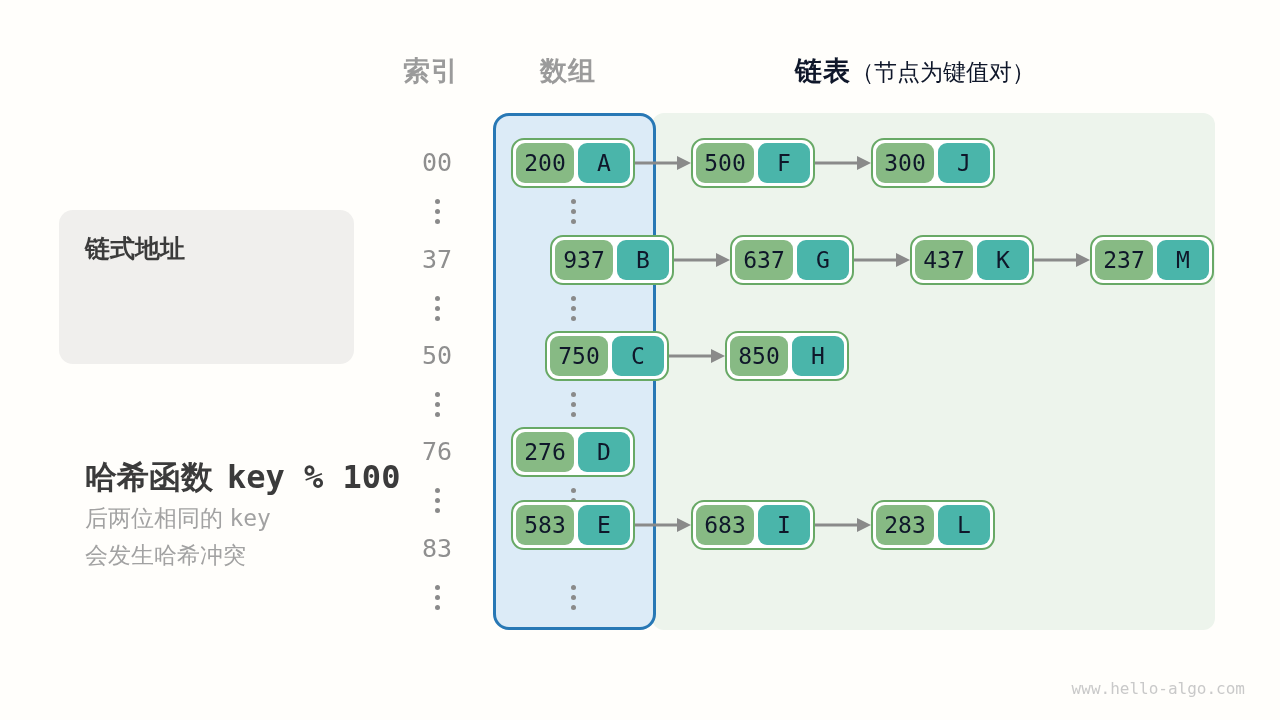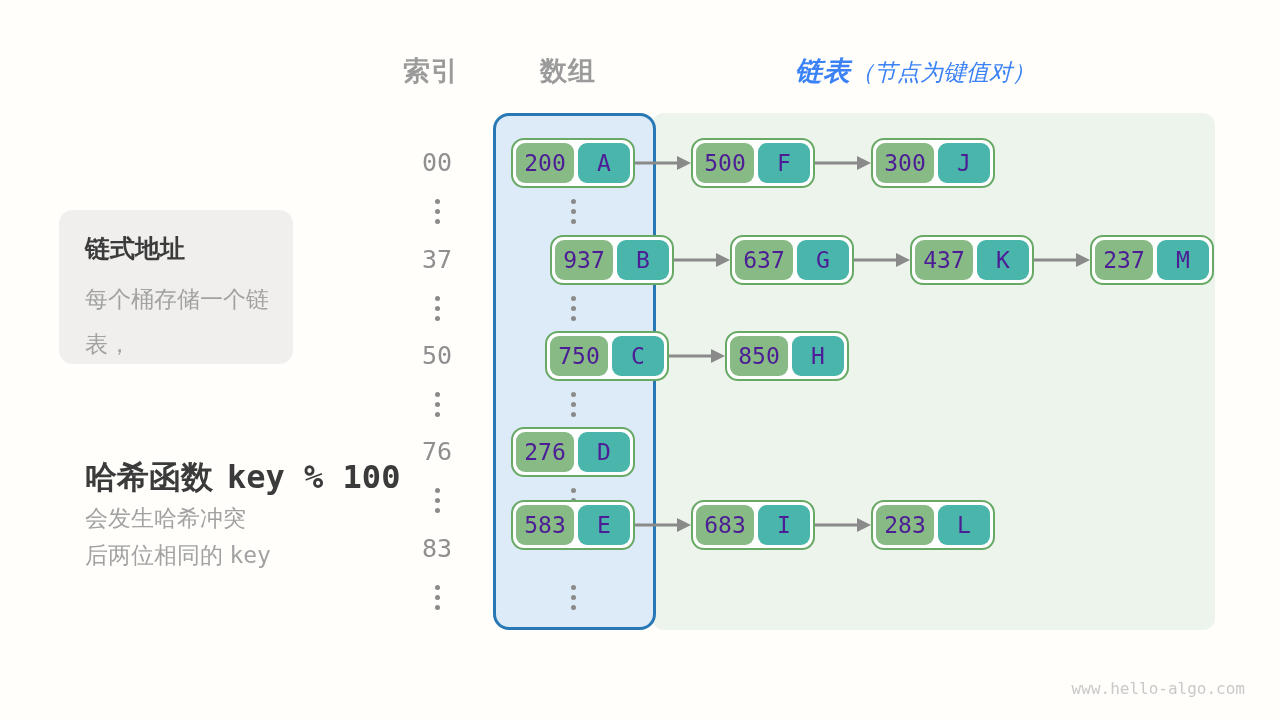--- a/index.html
+++ b/index.html
@@ -10,21 +10,21 @@
     overflow:hidden;
   }
   #stage { position:relative; width:1280px; height:720px; }
 
   
   .hdr {
     position:absolute; top:53px;
     font-weight:700; font-size:27px; color:#9b9b9b;
     letter-spacing:1px; white-space:nowrap;
   }
-  .hdr.green { color:#3b82f6;font-style:italic; }
+  .hdr.green { color:#0f172a; }
   .hdr .note { font-weight:400; font-size:23px; letter-spacing:0; }
 
   
   .list-rect {
     position:absolute; left:652px; top:113px; width:563px; height:517px;
     background:#edf4ec; border-radius:12px; z-index:1;
   }
   .array-rect {
     position:absolute; left:493px; top:113px; width:163px; height:517px;
     background:#dcebf7; border:3px solid #2878b5; border-radius:16px; z-index:2;
@@ -38,37 +38,37 @@
   }
   .row-chain {
     position:absolute; left:511px; display:flex; align-items:center; z-index:4;
   }
   .node {
     width:124px; height:50px; flex:0 0 124px;
     background:#fff; border:2px solid #68a966; border-radius:13px;
     display:flex; gap:4px; padding:3px;
   }
   .pill {
-    border-radius:9px; color:#4c1d95;
+    border-radius:9px; color:#0f172a;
     font-family:"DejaVu Sans Mono","Liberation Mono",monospace;
     font-size:23px; display:flex; align-items:center; justify-content:center;
   }
   .pill.key { width:58px; background:#87ba84; }
   .pill.val { flex:1; background:#4ab5aa; }
   .arrow { width:56px; height:50px; flex:0 0 56px; }
 
   .dots {
     position:absolute; z-index:3;
     display:flex; flex-direction:column; gap:5px; align-items:center; width:6px;
   }
   .dots i { width:5px; height:5px; border-radius:50%; background:#8a8a8a; }
 
   
   .info-box {
-    position:absolute; left:59px; top:210px; width:234px; height:154px;
+    position:absolute; left:59px; top:210px; width:295px; height:154px;
     background:#f0efed; border-radius:14px; padding:22px 0 0 26px;
   }
   .info-title { font-size:25px; font-weight:700; color:#3b3b3b; margin-bottom:12px; }
   .info-line { font-size:23px; color:#a2a2a2; line-height:45px; }
 
   
   .hash-note { position:absolute; left:85px; top:433px; }
   .hash-title { font-size:32px; font-weight:700; color:#3b3b3b; white-space:nowrap;margin-top:23px; }
   .hash-title .code { font-family:"DejaVu Sans Mono","Liberation Mono",monospace; margin-left:14px; }
   .hash-line { font-size:23px; color:#a2a2a2; line-height:37px; white-space:nowrap; }
@@ -240,23 +240,22 @@
       </div>
       <div class="dots" style="left: 570px; top: 585px;">
         <i></i>
         <i></i>
         <i></i>
       </div>
     </div>
 
   <div class="info-box">
     <div class="info-title">链式地址</div>
-    <div class="info-line">每个桶存储一个链表，</div>
   </div>
 
   <div class="hash-note">
     <div class="hash-title"><span>哈希函数</span><span class="code">key % 100</span></div>
+    <div class="hash-line"><span>后两位相同的 </span><span class="code">key</span></div>
     <div class="hash-line">会发生哈希冲突</div>
-    <div class="hash-line"><span>后两位相同的 </span><span class="code">key</span></div>
   </div>
 
   <div class="footer">www.hello-algo.com</div>
 </div>
 
 </body></html>

